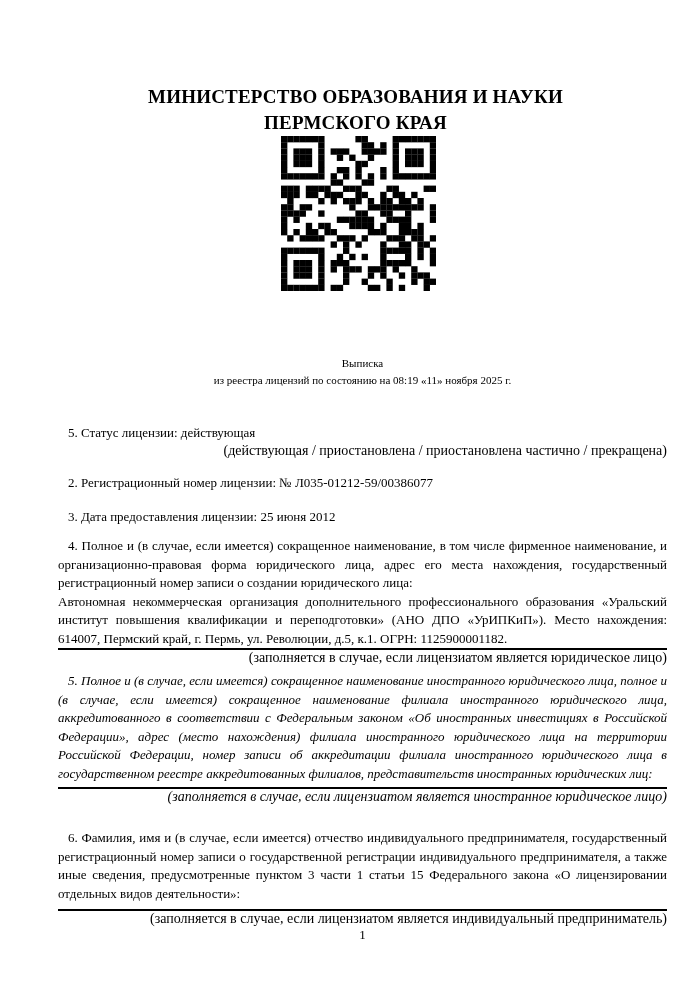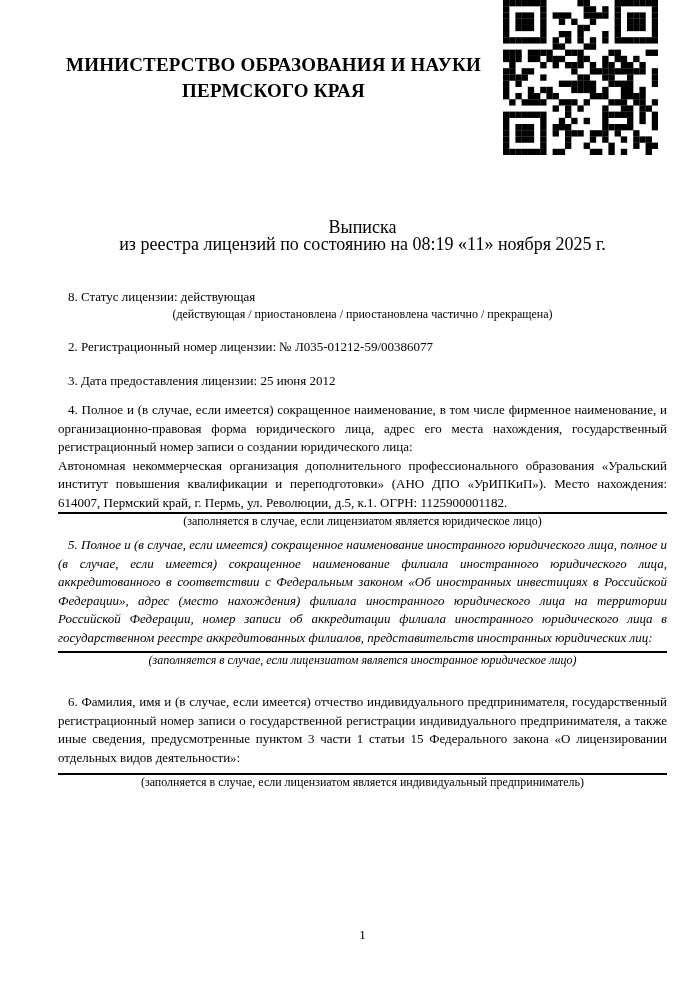--- a/index.html
+++ b/index.html
@@ -15,20 +15,22 @@
     padding: 0 33px 0 58px;
     background: #ffffff;
     color: #000000;
     font-family: "Liberation Serif", "DejaVu Serif", serif;
     overflow: hidden;
   }
   
   .header {
     display: flex;
     align-items: center;
+    padding-top: 84px;
+    flex-direction: column;
   }
   .org {
     flex: 1 1 auto;
     text-align: center;
     padding-right: 14px;
   }
   .org-name {
     font-weight: bold;
     font-size: 19px;
     line-height: 26px;
@@ -43,39 +45,39 @@
     flex: 0 0 155px;
     width: 155px;
     height: 155px;
     margin-right: 9px;
   }
   .qr svg { display: block; }
   
   .doc-title {
     margin-top: 64px;
     text-align: center;
-    font-size: 18px;
+    font-size: 11px;
     line-height: 17px;
   }
   
   .body {
     margin-top: 35px;
     font-size: 13px;
     line-height: 18.5px;
   }
   .para {
     margin: 0;
     text-align: justify;
     text-indent: 10px;
   }
   .para.value { text-indent: 0; }
   .caption {
-    font-size: 12px;
+    font-size: 14px;
     line-height: 13px;
-    text-align: center;
+    text-align: right;
     margin-top: 1px;
   }
   .rule {
     height: 0;
     border: none;
     border-top: 2px solid #000000;
     margin: 0;
   }
   .item-2 { margin-top: 17.5px; }
   .item-3 { margin-top: 15px; }
@@ -422,21 +424,21 @@
   </div>
 
   <div class="doc-title">
     <div>Выписка</div>
     <div>из реестра лицензий по состоянию на 08:19 «11» ноября 2025 г.</div>
   </div>
 
   <div class="body">
 
     <div class="item item-1">
-      <p class="para">8. Статус лицензии: действующая</p>
+      <p class="para">5. Статус лицензии: действующая</p>
       <div class="caption">(действующая / приостановлена / приостановлена частично / прекращена)</div>
     </div>
 
     <div class="item item-2">
       <p class="para">2. Регистрационный номер лицензии: № Л035-01212-59/00386077</p>
     </div>
 
     <div class="item item-3">
       <p class="para">3. Дата предоставления лицензии: 25 июня 2012</p>
     </div>

